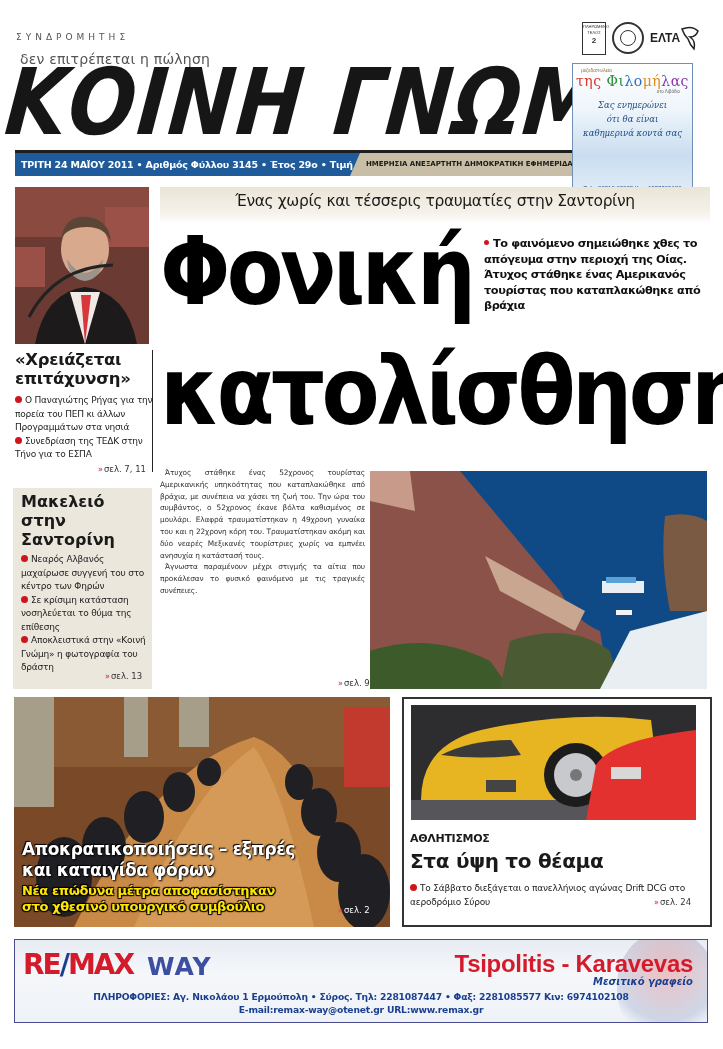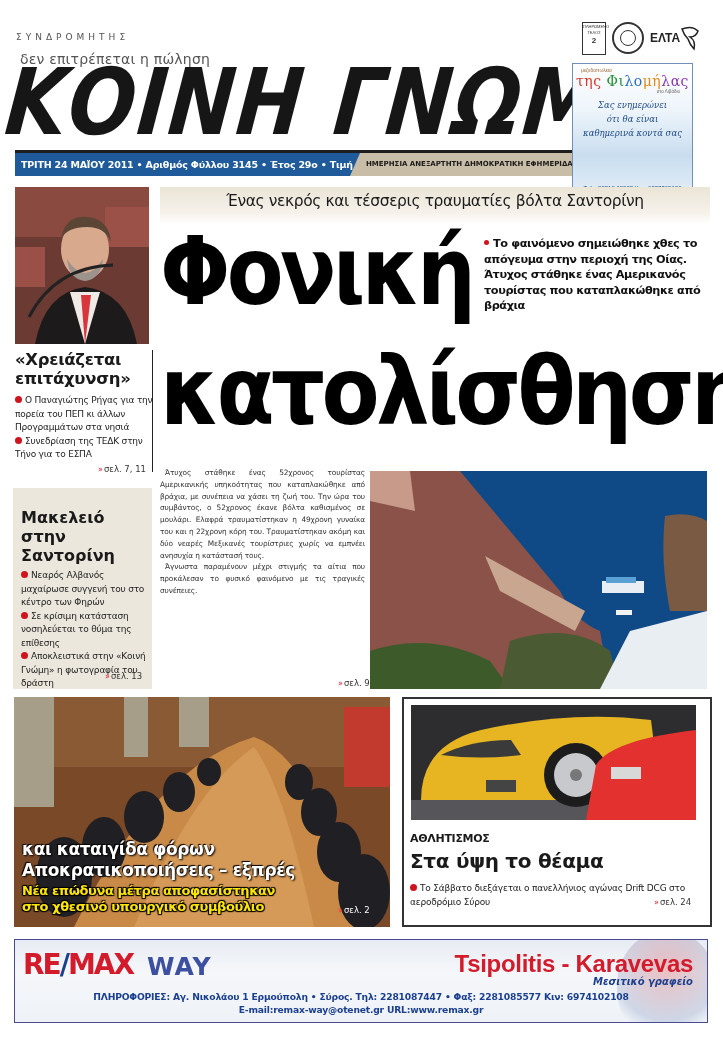--- a/index.html
+++ b/index.html
@@ -60,21 +60,21 @@
   .col-rule { left: 152px; top: 350px; width: 1px; height: 122px; background: #222; }
 
   .rigas-title { left: 15px; top: 350px; width: 135px; font-weight: bold; font-size: 16.5px; line-height: 19px; color: #1a1a1a; font-family: "DejaVu Sans", sans-serif; letter-spacing: -0.3px; }
   .bullet-list { font-family: "DejaVu Sans", sans-serif; font-size: 9px; line-height: 13.5px; color: #222; letter-spacing: -0.2px; }
   .bullet-list .dot { display: inline-block; width: 7px; height: 7px; border-radius: 50%; background: #d0141e; margin-right: 3px; vertical-align: 0px; }
   .rigas-bullets { left: 15px; top: 394px; width: 138px; }
   .page-ref { font-family: "DejaVu Sans", sans-serif; font-size: 8.5px; color: #333; white-space: nowrap; }
   .page-ref .arrow { color: #d0141e; font-size: 8px; letter-spacing: -3px; margin-right: 4px; }
   .rigas-ref { left: 98px; top: 464px; }
 
-  .box-makeleio { left: 13px; top: 488px; width: 139px; height: 201px; background: #ece7dc; padding: 20px 6px 0 8px; }
+  .box-makeleio { left: 13px; top: 488px; width: 139px; height: 201px; background: #ece7dc; padding: 4px 6px 0 8px; }
   .makeleio-title { font-family: "DejaVu Sans", sans-serif; font-weight: bold; font-size: 16px; line-height: 19px; color: #1a1a1a; }
   .makeleio-bullets { margin-top: 4px; }
   .makeleio-ref { left: 105px; top: 671px; }
 
   
   .kicker-band { left: 160px; top: 187px; width: 550px; height: 37px; background: linear-gradient(180deg, #ebe5d7 0%, #f6f2ea 70%, #ffffff 100%); }
   .kicker { left: 160px; top: 192px; width: 550px; text-align: center; font-family: "DejaVu Sans", sans-serif; font-size: 15.5px; color: #1a1a1a; letter-spacing: -0.4px; }
   .headline-1 { left: 160px; top: 222px; font-family: "DejaVu Sans", sans-serif; font-weight: bold; font-size: 94px; line-height: 100px; color: #000; letter-spacing: -4px; transform: scaleX(0.88); transform-origin: left top; white-space: nowrap; }
   .headline-2 { left: 160px; top: 332px; font-family: "DejaVu Sans", sans-serif; font-weight: bold; font-size: 94px; line-height: 120px; color: #000; letter-spacing: -4px; transform: scaleX(0.9); transform-origin: left top; white-space: nowrap; }
   .lede { left: 484px; top: 236px; width: 230px; font-family: "DejaVu Sans", sans-serif; font-weight: bold; font-size: 11.3px; line-height: 15.5px; color: #111; letter-spacing: -0.4px; }
@@ -183,21 +183,21 @@
   <div class="makeleio-title">Μακελειό στην Σαντορίνη</div>
   <div class="bullet-list makeleio-bullets">
     <div><span class="dot"></span><span>Νεαρός Αλβανός μαχαίρωσε συγγενή του στο κέντρο των Φηρών</span></div>
     <div><span class="dot"></span><span>Σε κρίσιμη κατάσταση νοσηλεύεται το θύμα της επίθεσης</span></div>
     <div><span class="dot"></span><span>Αποκλειστικά στην «Κοινή Γνώμη» η φωτογραφία του δράστη</span></div>
   </div>
 </div>
 <div class="abs page-ref makeleio-ref"><span class="arrow">»</span><span>σελ. 13</span></div>
 
 <div class="abs kicker-band"></div>
-<div class="abs kicker">Ένας νεκρός και τέσσερις τραυματίες βόλτα Σαντορίνη</div>
+<div class="abs kicker">Ένας χωρίς και τέσσερις τραυματίες στην Σαντορίνη</div>
 <div class="abs headline-1">Φονική</div>
 <div class="abs headline-2">κατολίσθηση</div>
 <div class="abs lede"><span class="dot"></span><span>Το φαινόμενο σημειώθηκε χθες το απόγευμα στην περιοχή της Οίας. Άτυχος στάθηκε ένας Αμερικανός τουρίστας που καταπλακώθηκε από βράχια</span></div>
 
 <div class="abs article-body">
   <p>Άτυχος στάθηκε ένας 52χρονος τουρίστας Αμερικανικής υπηκοότητας που καταπλακώθηκε από βράχια, με συνέπεια να χάσει τη ζωή του. Την ώρα του συμβάντος, ο 52χρονος έκανε βόλτα καθισμένος σε μουλάρι. Ελαφρά τραυματίστηκαν η 49χρονη γυναίκα του και η 22χρονη κόρη του. Τραυματίστηκαν ακόμη και δύο νεαρές Μεξικανές τουρίστριες χωρίς να εμπνέει ανησυχία η κατάστασή τους.</p>
   <p>Άγνωστα παραμένουν μέχρι στιγμής τα αίτια που προκάλεσαν το φυσικό φαινόμενο με τις τραγικές συνέπειες.</p>
 </div>
 <div class="abs page-ref article-ref"><span class="arrow">»</span><span>σελ. 9</span></div>
 
@@ -235,22 +235,22 @@
       <ellipse cx="195" cy="75" rx="12" ry="14"></ellipse>
       <ellipse cx="285" cy="85" rx="14" ry="18"></ellipse>
       <ellipse cx="305" cy="115" rx="18" ry="24"></ellipse>
       <ellipse cx="325" cy="155" rx="22" ry="30"></ellipse>
       <ellipse cx="350" cy="195" rx="26" ry="38"></ellipse>
     </g>
     <rect x="330" y="10" width="46" height="80" fill="#c23a2e"></rect>
   </svg>
 </div>
 <div class="abs cabinet-title">
+  <div>Αποκρατικοποιήσεις – εξπρές</div>
   <div>και καταιγίδα φόρων</div>
-  <div>Αποκρατικοποιήσεις – εξπρές</div>
 </div>
 <div class="abs cabinet-sub">
   <div>Νέα επώδυνα μέτρα αποφασίστηκαν</div>
   <div>στο χθεσινό υπουργικό συμβούλιο</div>
 </div>
 <div class="abs page-ref cabinet-ref"><span class="arrow">»</span><span>σελ. 2</span></div>
 
 <div class="abs box-sports"></div>
 <div class="abs photo-cars">
   <svg width="285" height="115" viewBox="0 0 285 115">

